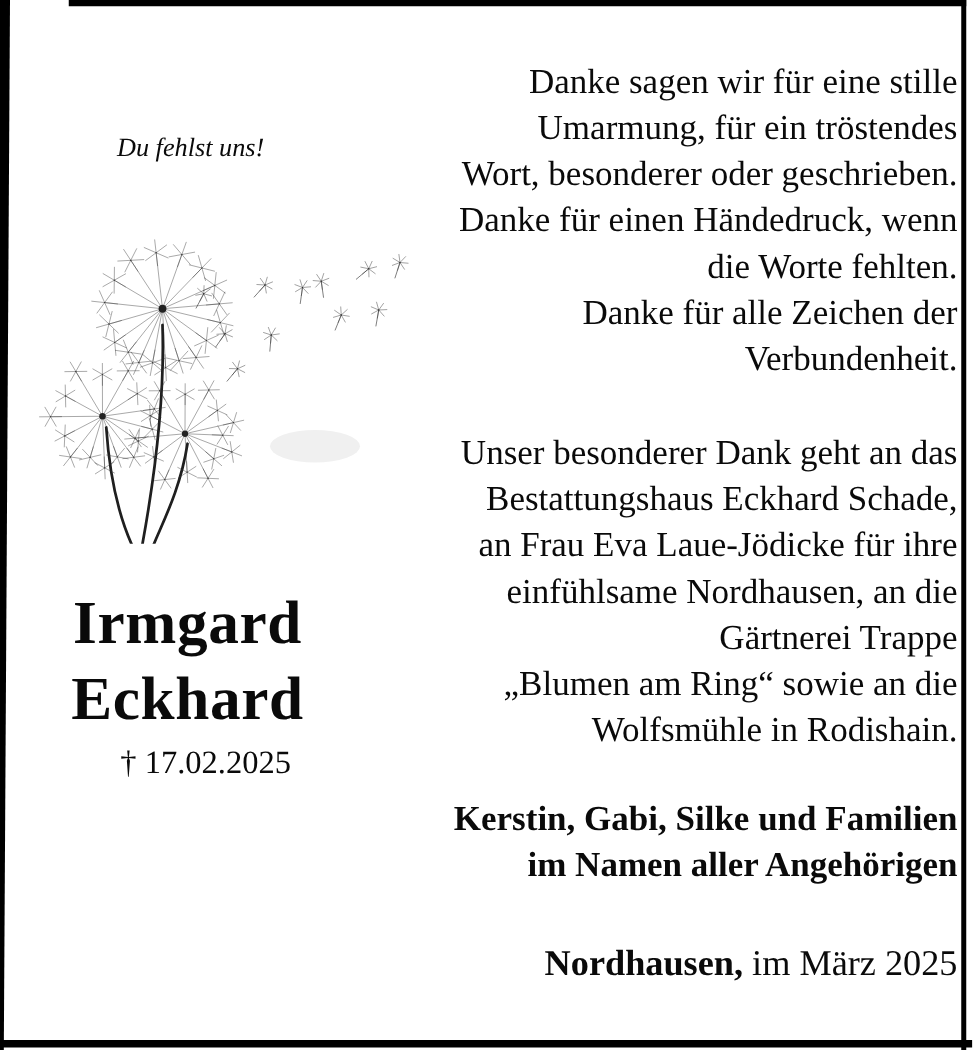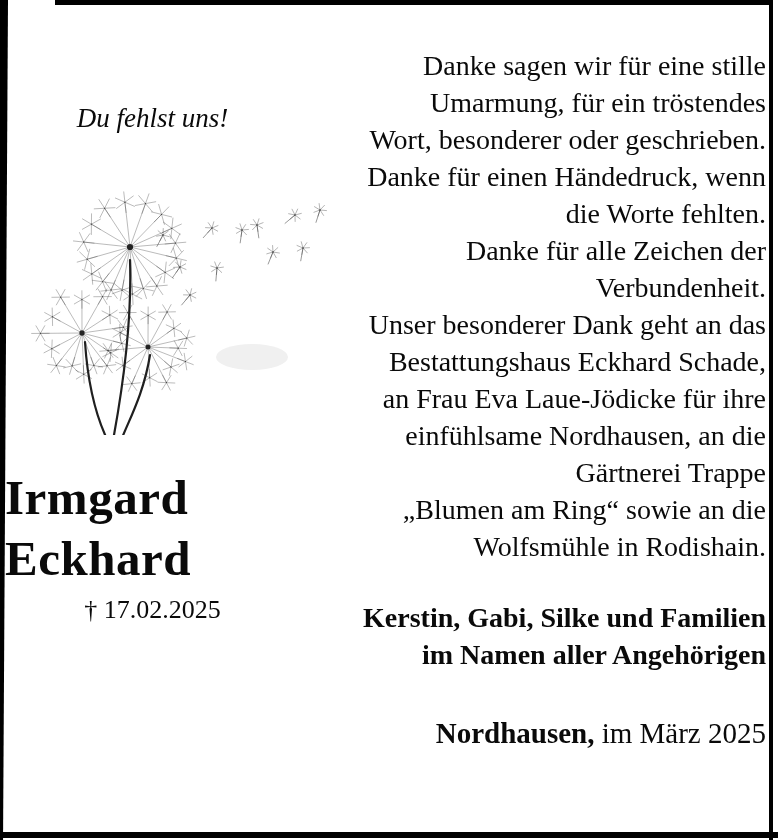--- a/index.html
+++ b/index.html
@@ -14,39 +14,39 @@
   
   .edge{position:absolute;background:#000;}
   #edge-left{left:0;top:0;width:8px;height:100%;clip-path:polygon(0 0,100% 0,38% 100%,0 100%);}
   #edge-top{top:0;left:55px;right:5px;height:5px;}
   #edge-right{top:0;right:5px;width:4px;height:100%;}
   #edge-bottom{left:0;right:0;bottom:2px;height:6px;}
 
   .abs{position:absolute;}
   #tribute{
     left:15px;top:101px;width:275px;
-    text-align:center;font-style:italic;font-size:27px;line-height:34px;
+    text-align:center;font-style:italic;font-size:21px;line-height:34px;
   }
   #dandelion-svg{left:30px;top:185px;width:300px;height:250px;}
   #deceased-name{
     left:5px;top:467px;width:290px;
-    font-weight:bold;font-size:49px;line-height:61px;
+    text-align:center;font-weight:bold;font-size:49px;line-height:61px;
     letter-spacing:0.5px;
   }
   #death-date{
-    left:15px;top:595px;width:275px;
+    left:27px;top:595px;width:275px;
     text-align:center;font-size:26px;
   }
   #col-right{
     left:282px;top:0;width:484px;
     text-align:right;font-size:28px;line-height:37px;
   }
   .para{margin:0;}
   #para-1{margin-top:47px;}
-  #para-2{}
+  #para-2{margin-top:38px;}
   #signature{margin-top:34px;font-weight:bold;}
   #closing{margin-top:42px;font-size:29px;}
   #closing .place{font-weight:bold;}
 </style>
 </head>
 <body>
 
 <div id="page">
   <div class="edge" id="edge-left"></div>
   <div class="edge" id="edge-top"></div>

